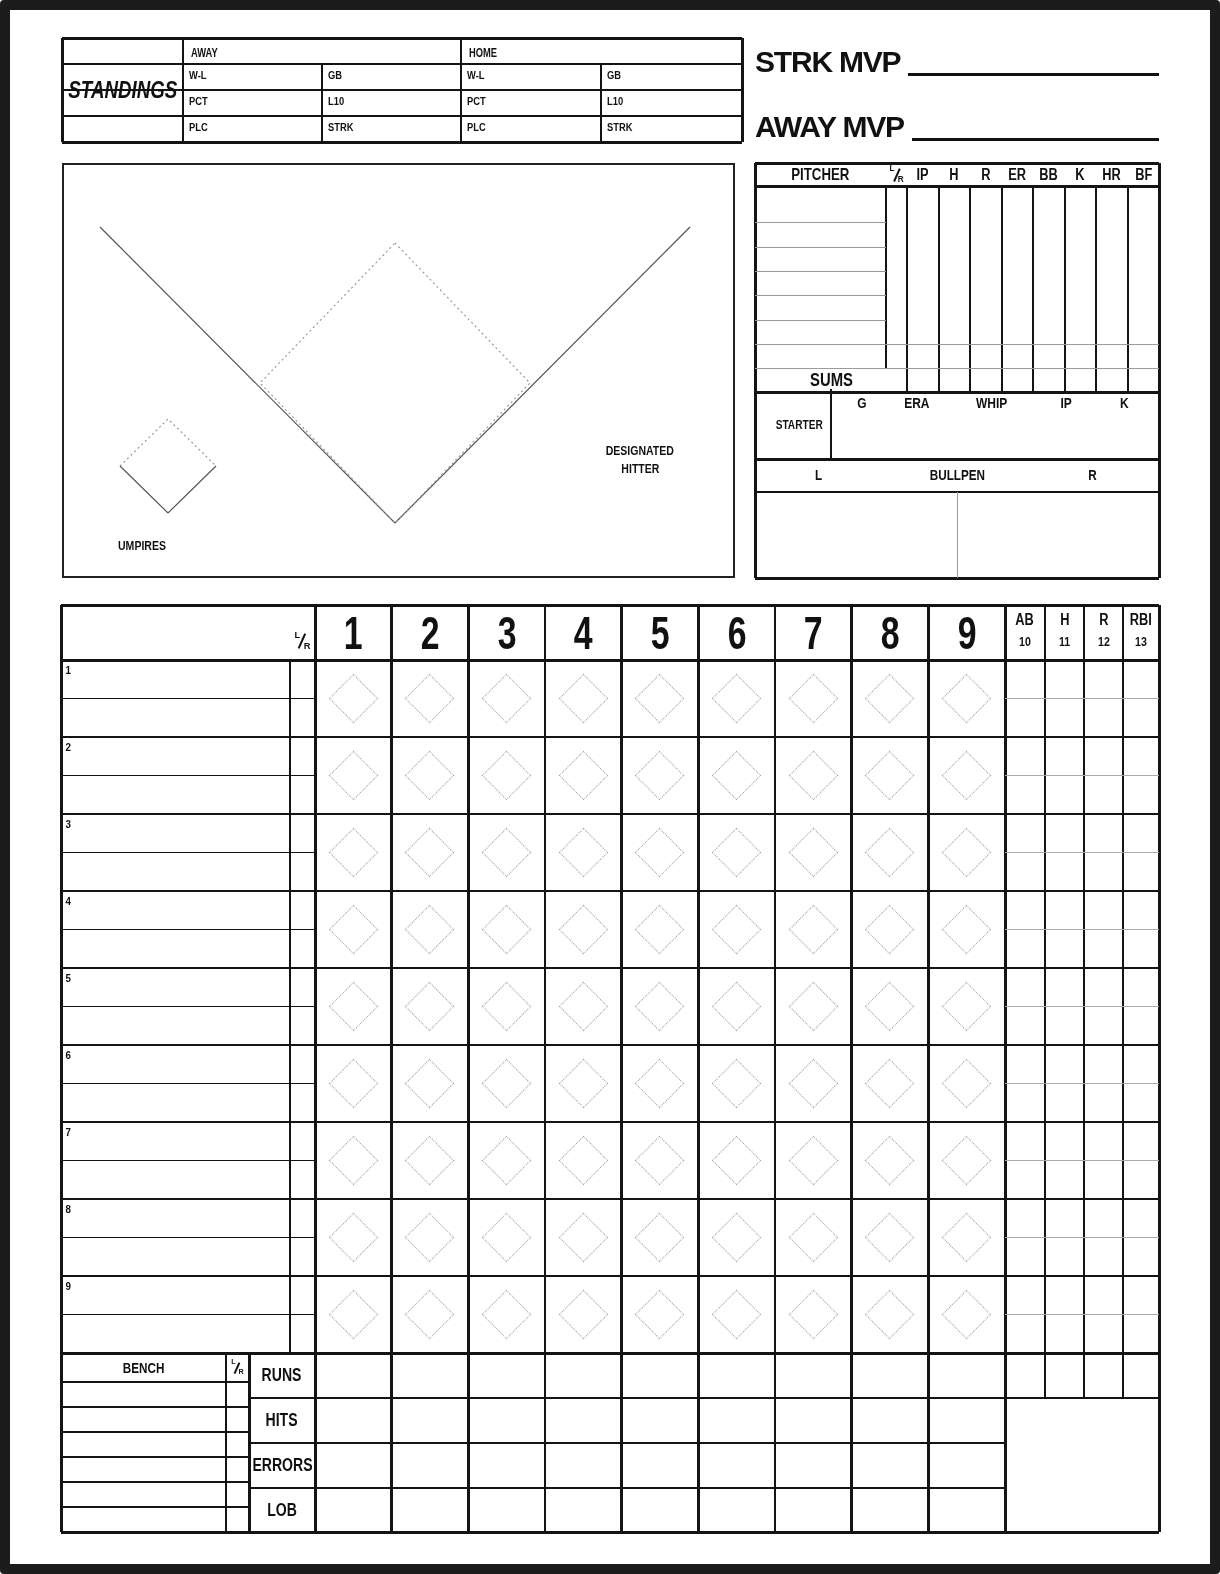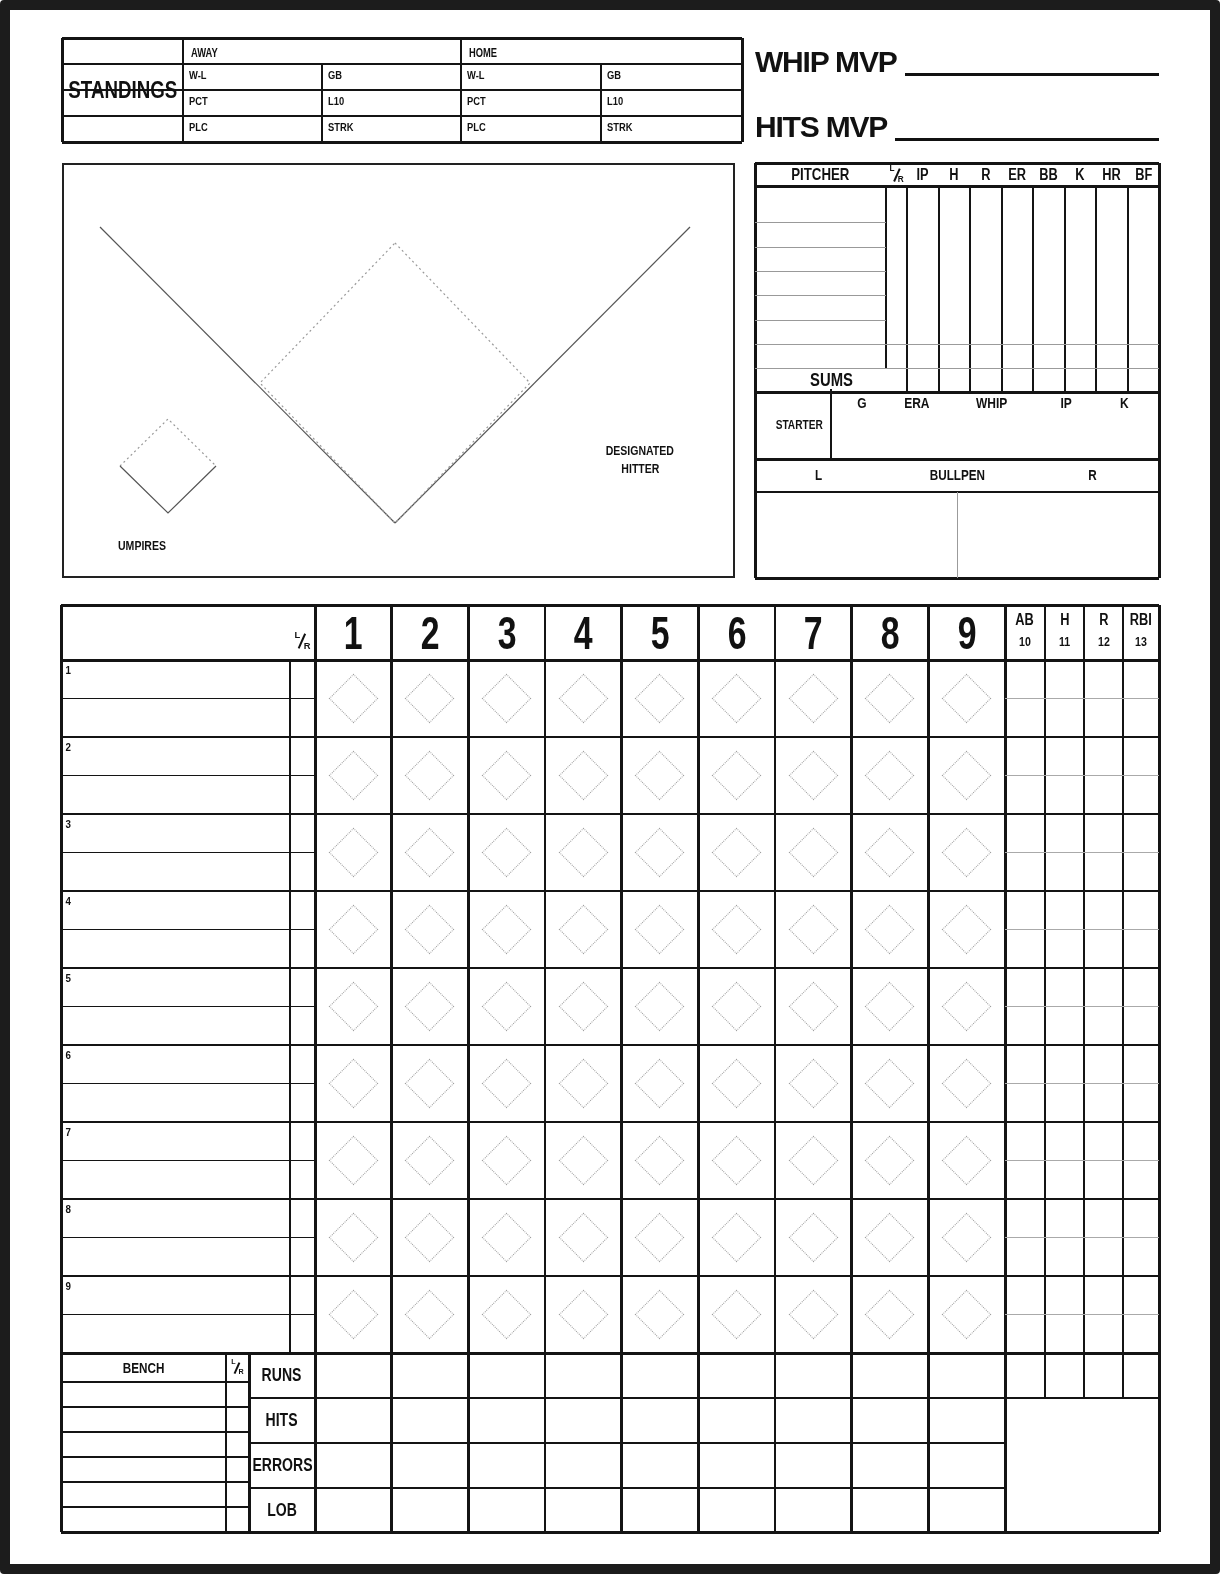--- a/index.html
+++ b/index.html
@@ -21,38 +21,38 @@
   .mvprow{display:flex;align-items:flex-end;height:40px;}
   .mvpline{flex:1;border-bottom:3px solid #111;margin-left:8px;height:34px;}
   .mvplabel{font-weight:700;font-size:30px;line-height:.95;letter-spacing:-1.2px;white-space:nowrap;}
 </style>
 </head>
 <body>
 
 <div class="stage" id="stage">
   <div class="frame"></div>
 
-  <div class="abs fc txtbox" style="left:62px;top:38px;width:121px;height:104px;">
+  <div class="abs fc txtbox" style="left:62px;top:38px;width:121px;height:104px;font-style:italic;">
     <span class="cnd" style="font-size:24px">STANDINGS</span>
   </div>
   <div class="abs txtbox" style="left:191px;top:43px;">
     <span class="cnd o-l" style="font-size:12px">AWAY</span>
   </div>
   <div class="abs txtbox" style="left:469px;top:43px;">
     <span class="cnd o-l" style="font-size:12px">HOME</span>
   </div>
 
   <div class="abs txtbox" style="left:755px;top:36px;width:404px;">
     <div class="mvprow">
-      <span class="mvplabel">WHIP MVP</span>
+      <span class="mvplabel">STRK MVP</span>
       <div class="mvpline"></div>
     </div>
     <div style="height:25px"></div>
     <div class="mvprow">
-      <span class="mvplabel">HITS MVP</span>
+      <span class="mvplabel">AWAY MVP</span>
       <div class="mvpline"></div>
     </div>
   </div>
 
   <div class="abs" style="left:62px;top:163px;width:673px;height:415px;border:2.5px solid #222;box-sizing:border-box;">
     <svg width="668" height="410" viewBox="0 0 668 410" style="position:absolute;left:0;top:0;">
       <line x1="36" y1="62" x2="331" y2="358" stroke="#555" stroke-width="1.2"></line>
       <line x1="331" y1="358" x2="626" y2="62" stroke="#555" stroke-width="1.2"></line>
       <polygon points="331,78 466,218 331,358 196,218" fill="none" stroke="#9a9a9a" stroke-width="1.2" stroke-dasharray="2,3"></polygon>
       <polyline points="56,301 104,254 152,301" fill="none" stroke="#9a9a9a" stroke-width="1.2" stroke-dasharray="2,3"></polyline>

